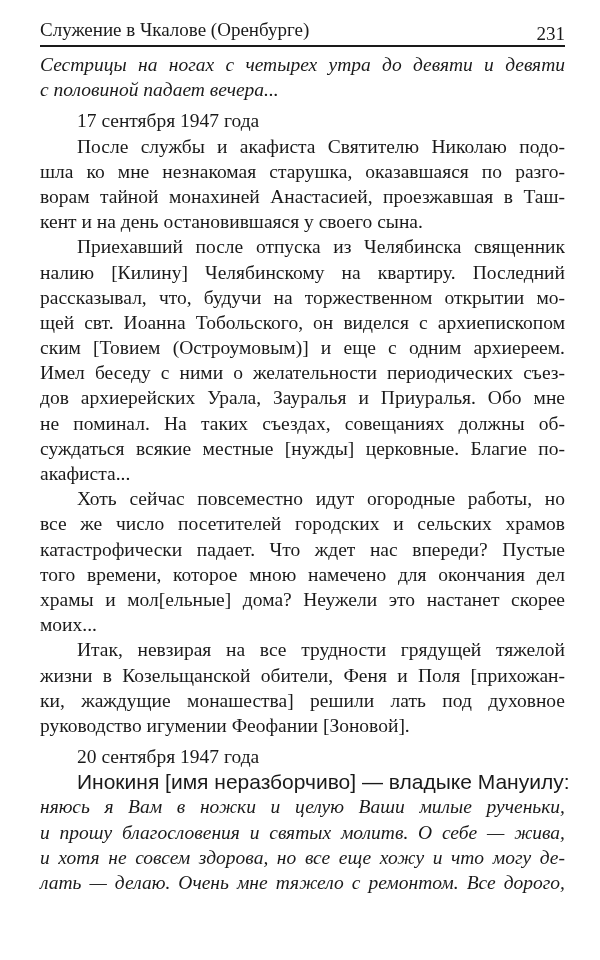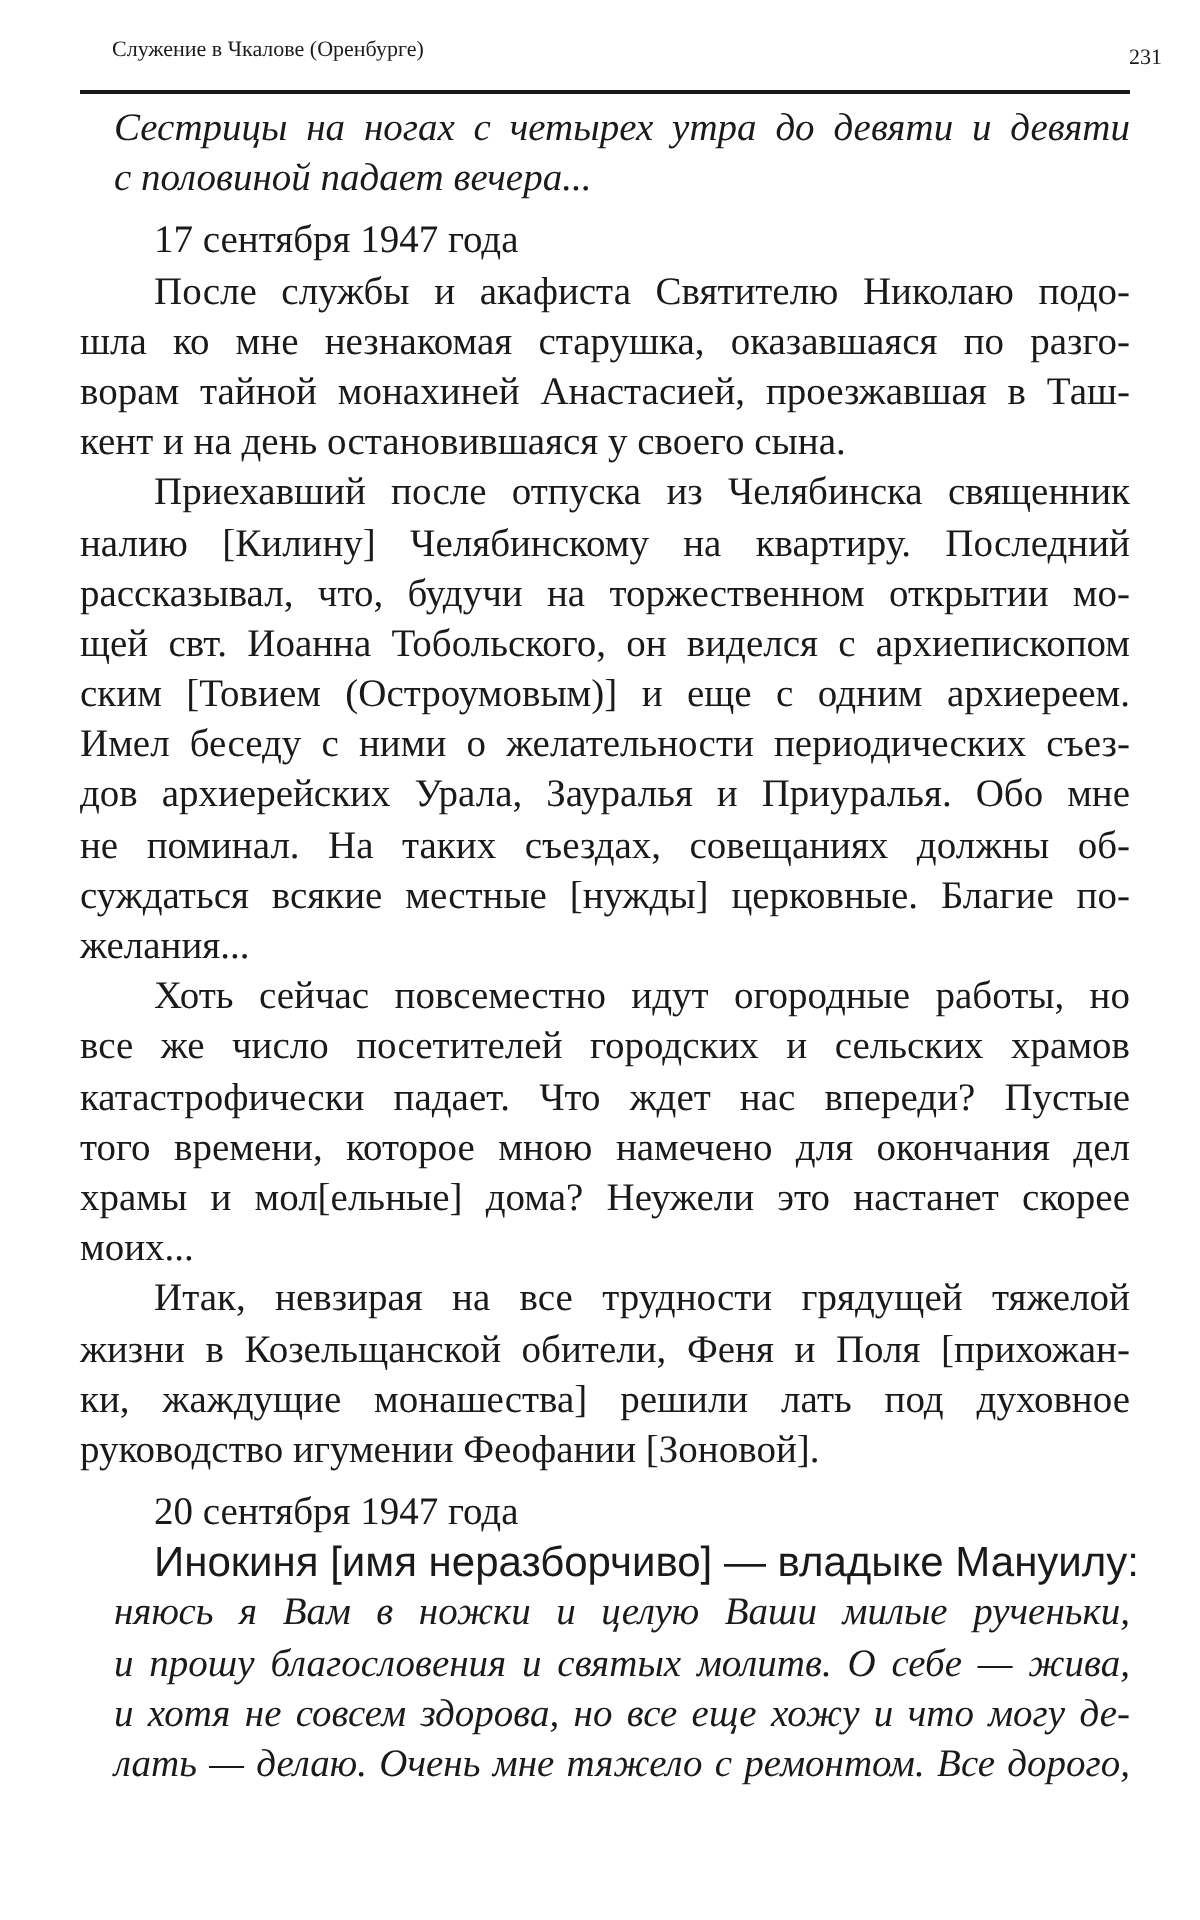--- a/index.html
+++ b/index.html
@@ -1,26 +1,26 @@
 <!DOCTYPE html>
 <html><head>
 <meta charset="utf-8">
 <style>
   html, body { margin: 0; padding: 0; background: #ffffff; }
   body { width: 600px; height: 960px; overflow: hidden; position: relative; font-family: "Liberation Serif", "DejaVu Serif", serif; color: #1a1a1a; }
   .page { position: absolute; left: 40px; top: 0; width: 525px; }
-  .header { position: absolute; top: 19px; left: 0; width: 525px; height: 22px; font-size: 11px; margin-left: 16px; }
+  .header { position: absolute; top: 19px; left: 0; width: 525px; height: 22px; font-size: 19px; }
   .header .title { position: absolute; left: 0; top: 0; }
   .header .num { position: absolute; right: 0; top: 4px; text-align: right; }
   .rule { position: absolute; top: 45px; left: 0; width: 525px; height: 1.5px; background: #1a1a1a; }
   .body { position: absolute; top: 52px; left: 0; width: 525px; }
   .line { height: 25.2px; line-height: 25.2px; font-size: 19.5px; white-space: nowrap; text-align: justify; text-align-last: justify; }
   .line.last { text-align-last: left; }
   .indent { padding-left: 37px; }
-  .it { font-style: italic; margin-left: 17px; }
+  .it { font-style: italic; }
   .sans { font-family: "Liberation Sans", "DejaVu Sans", sans-serif; font-size: 21px; }
   .gap { height: 6px; }
 </style>
 </head>
 <body>
 
 <div class="page">
   <div class="header">
     <span class="title">Служение в Чкалове (Оренбурге)</span>
     <span class="num">231</span>
@@ -47,21 +47,21 @@
     <div>
       <div class="line indent">Приехавший после отпуска из Челябинска священник</div>
       <div class="line">налию [Килину] Челябинскому на квартиру. Последний</div>
       <div class="line">рассказывал, что, будучи на торжественном открытии мо-</div>
       <div class="line">щей свт. Иоанна Тобольского, он виделся с архиепископом</div>
       <div class="line">ским [Товием (Остроумовым)] и еще с одним архиереем.</div>
       <div class="line">Имел беседу с ними о желательности периодических съез-</div>
       <div class="line">дов архиерейских Урала, Зауралья и Приуралья. Обо мне</div>
       <div class="line">не поминал. На таких съездах, совещаниях должны об-</div>
       <div class="line">суждаться всякие местные [нужды] церковные. Благие по-</div>
-      <div class="line last">желания...</div>
+      <div class="line last">акафиста...</div>
     </div>
 
     <div>
       <div class="line indent">Хоть сейчас повсеместно идут огородные работы, но</div>
       <div class="line">все же число посетителей городских и сельских храмов</div>
       <div class="line">катастрофически падает. Что ждет нас впереди? Пустые</div>
       <div class="line">того времени, которое мною намечено для окончания дел</div>
       <div class="line">храмы и мол[ельные] дома? Неужели это настанет скорее</div>
       <div class="line last">моих...</div>
     </div>

